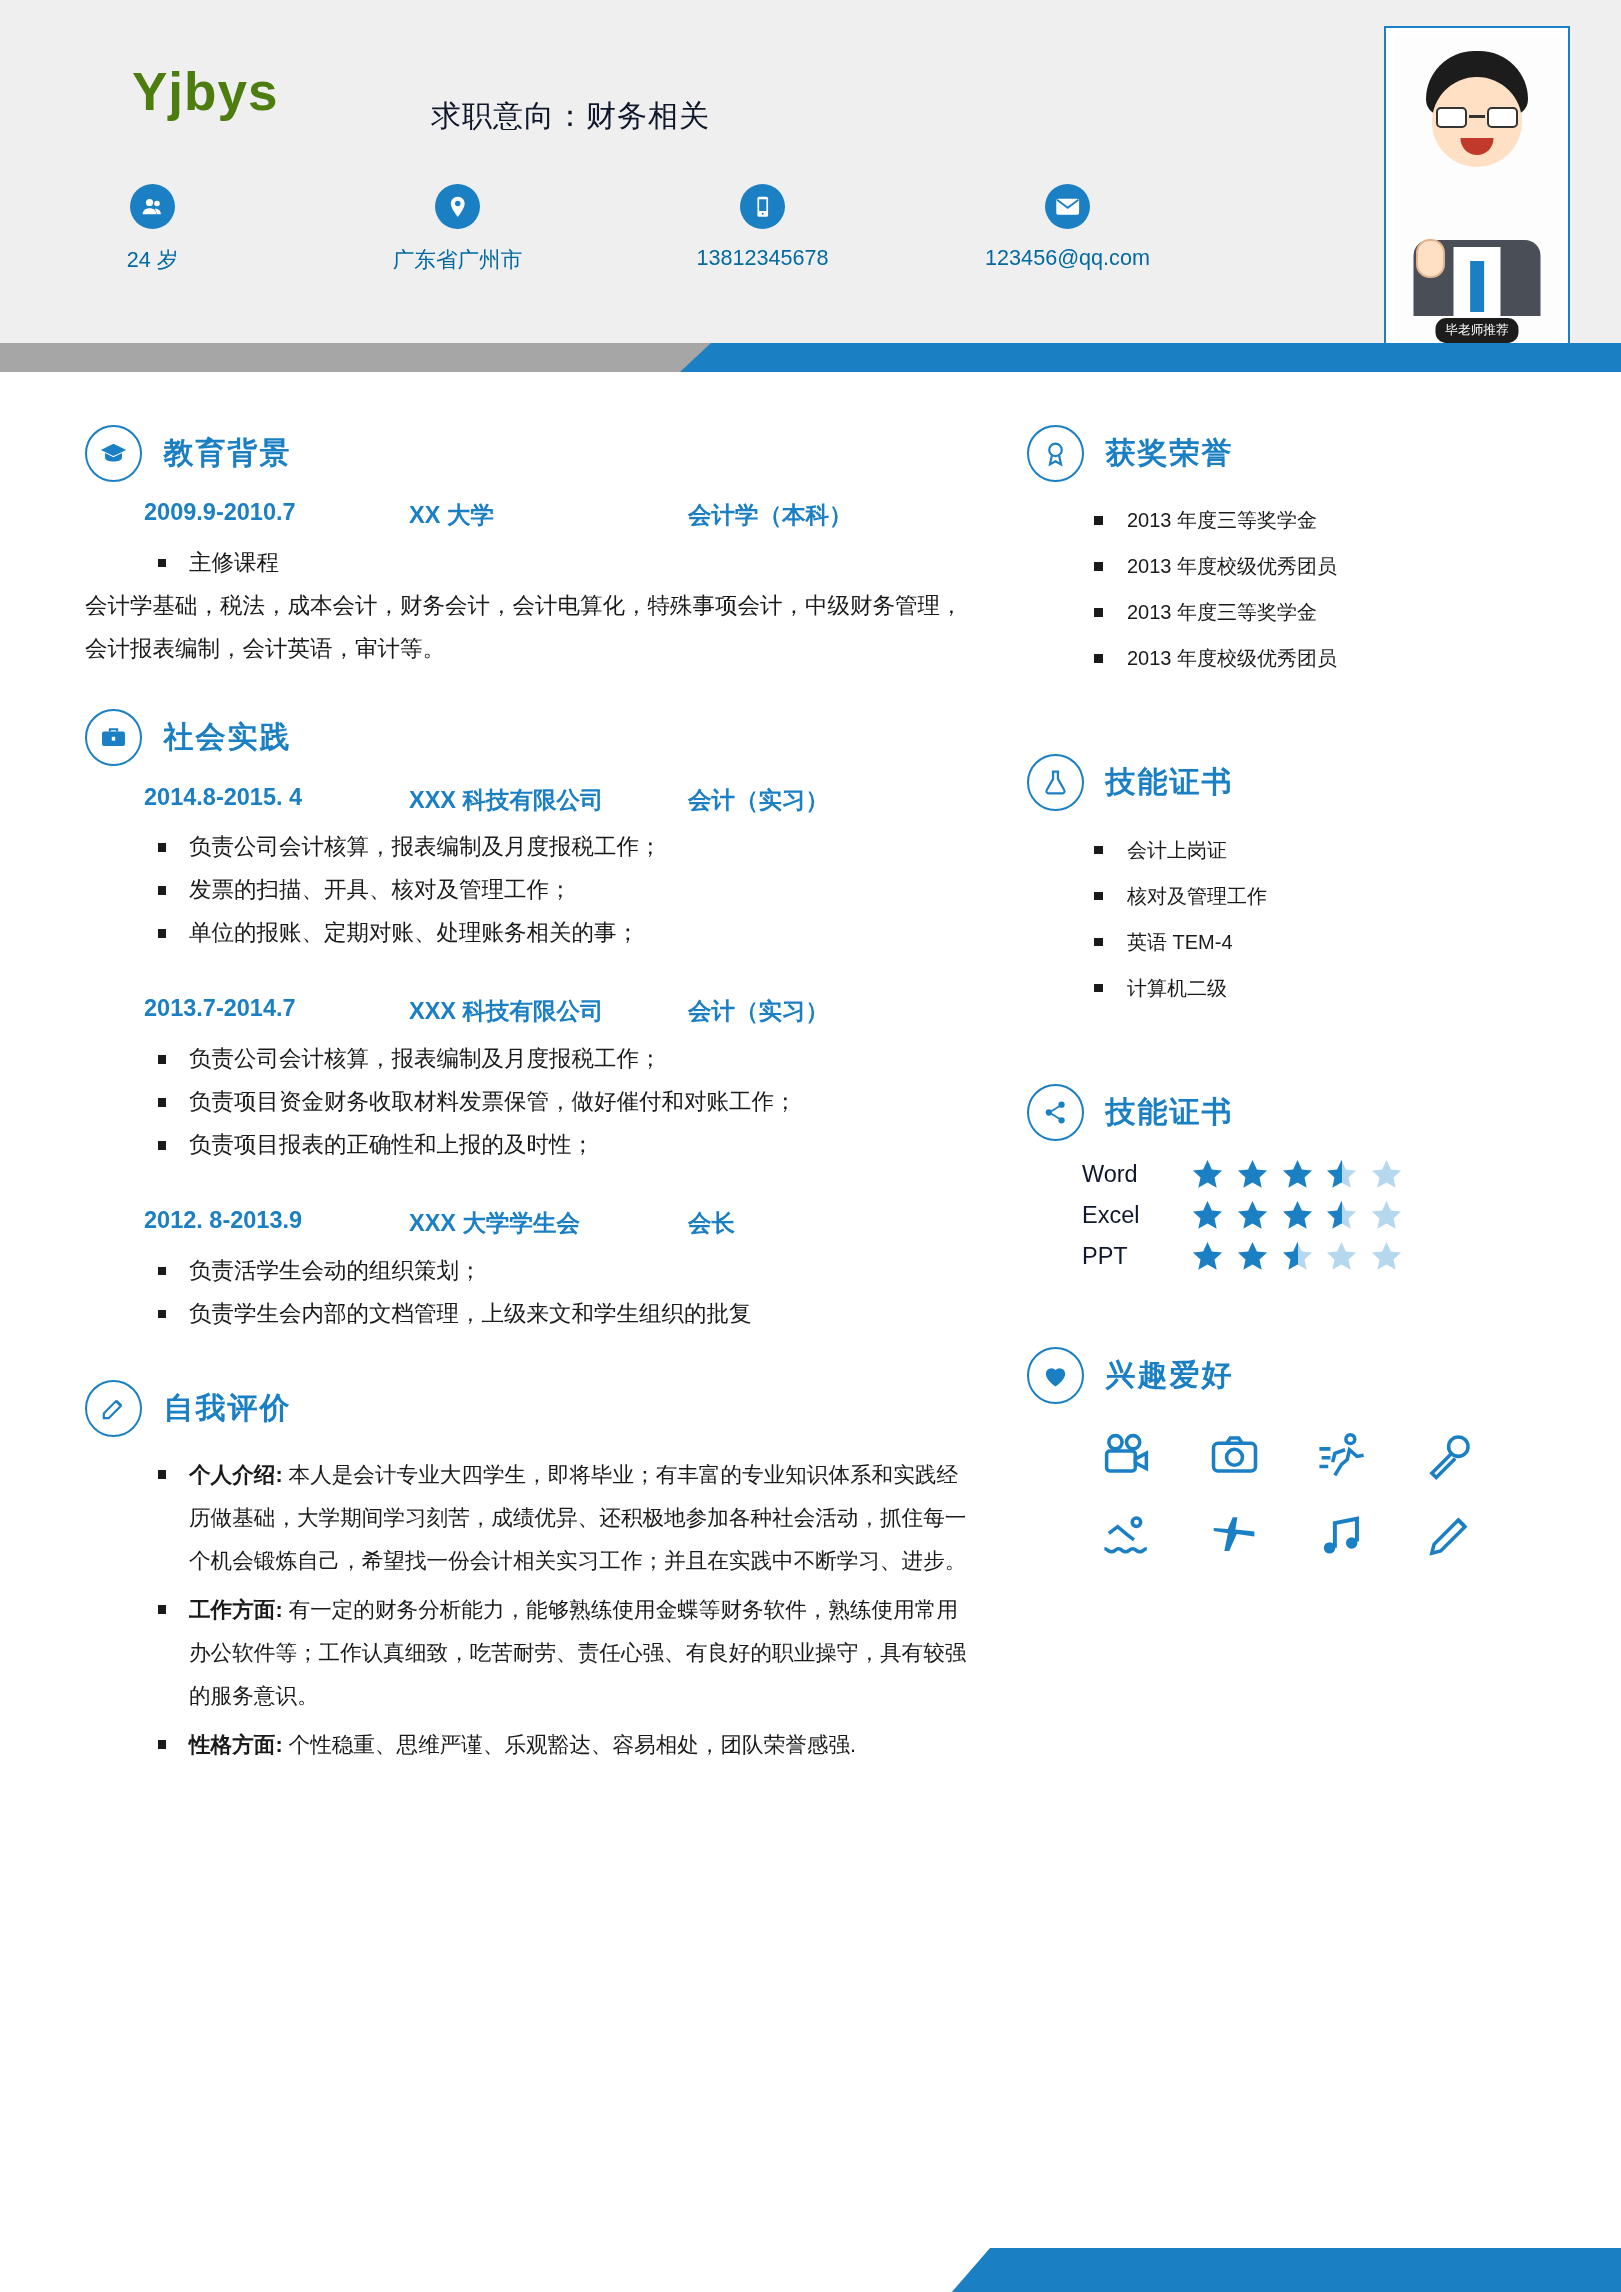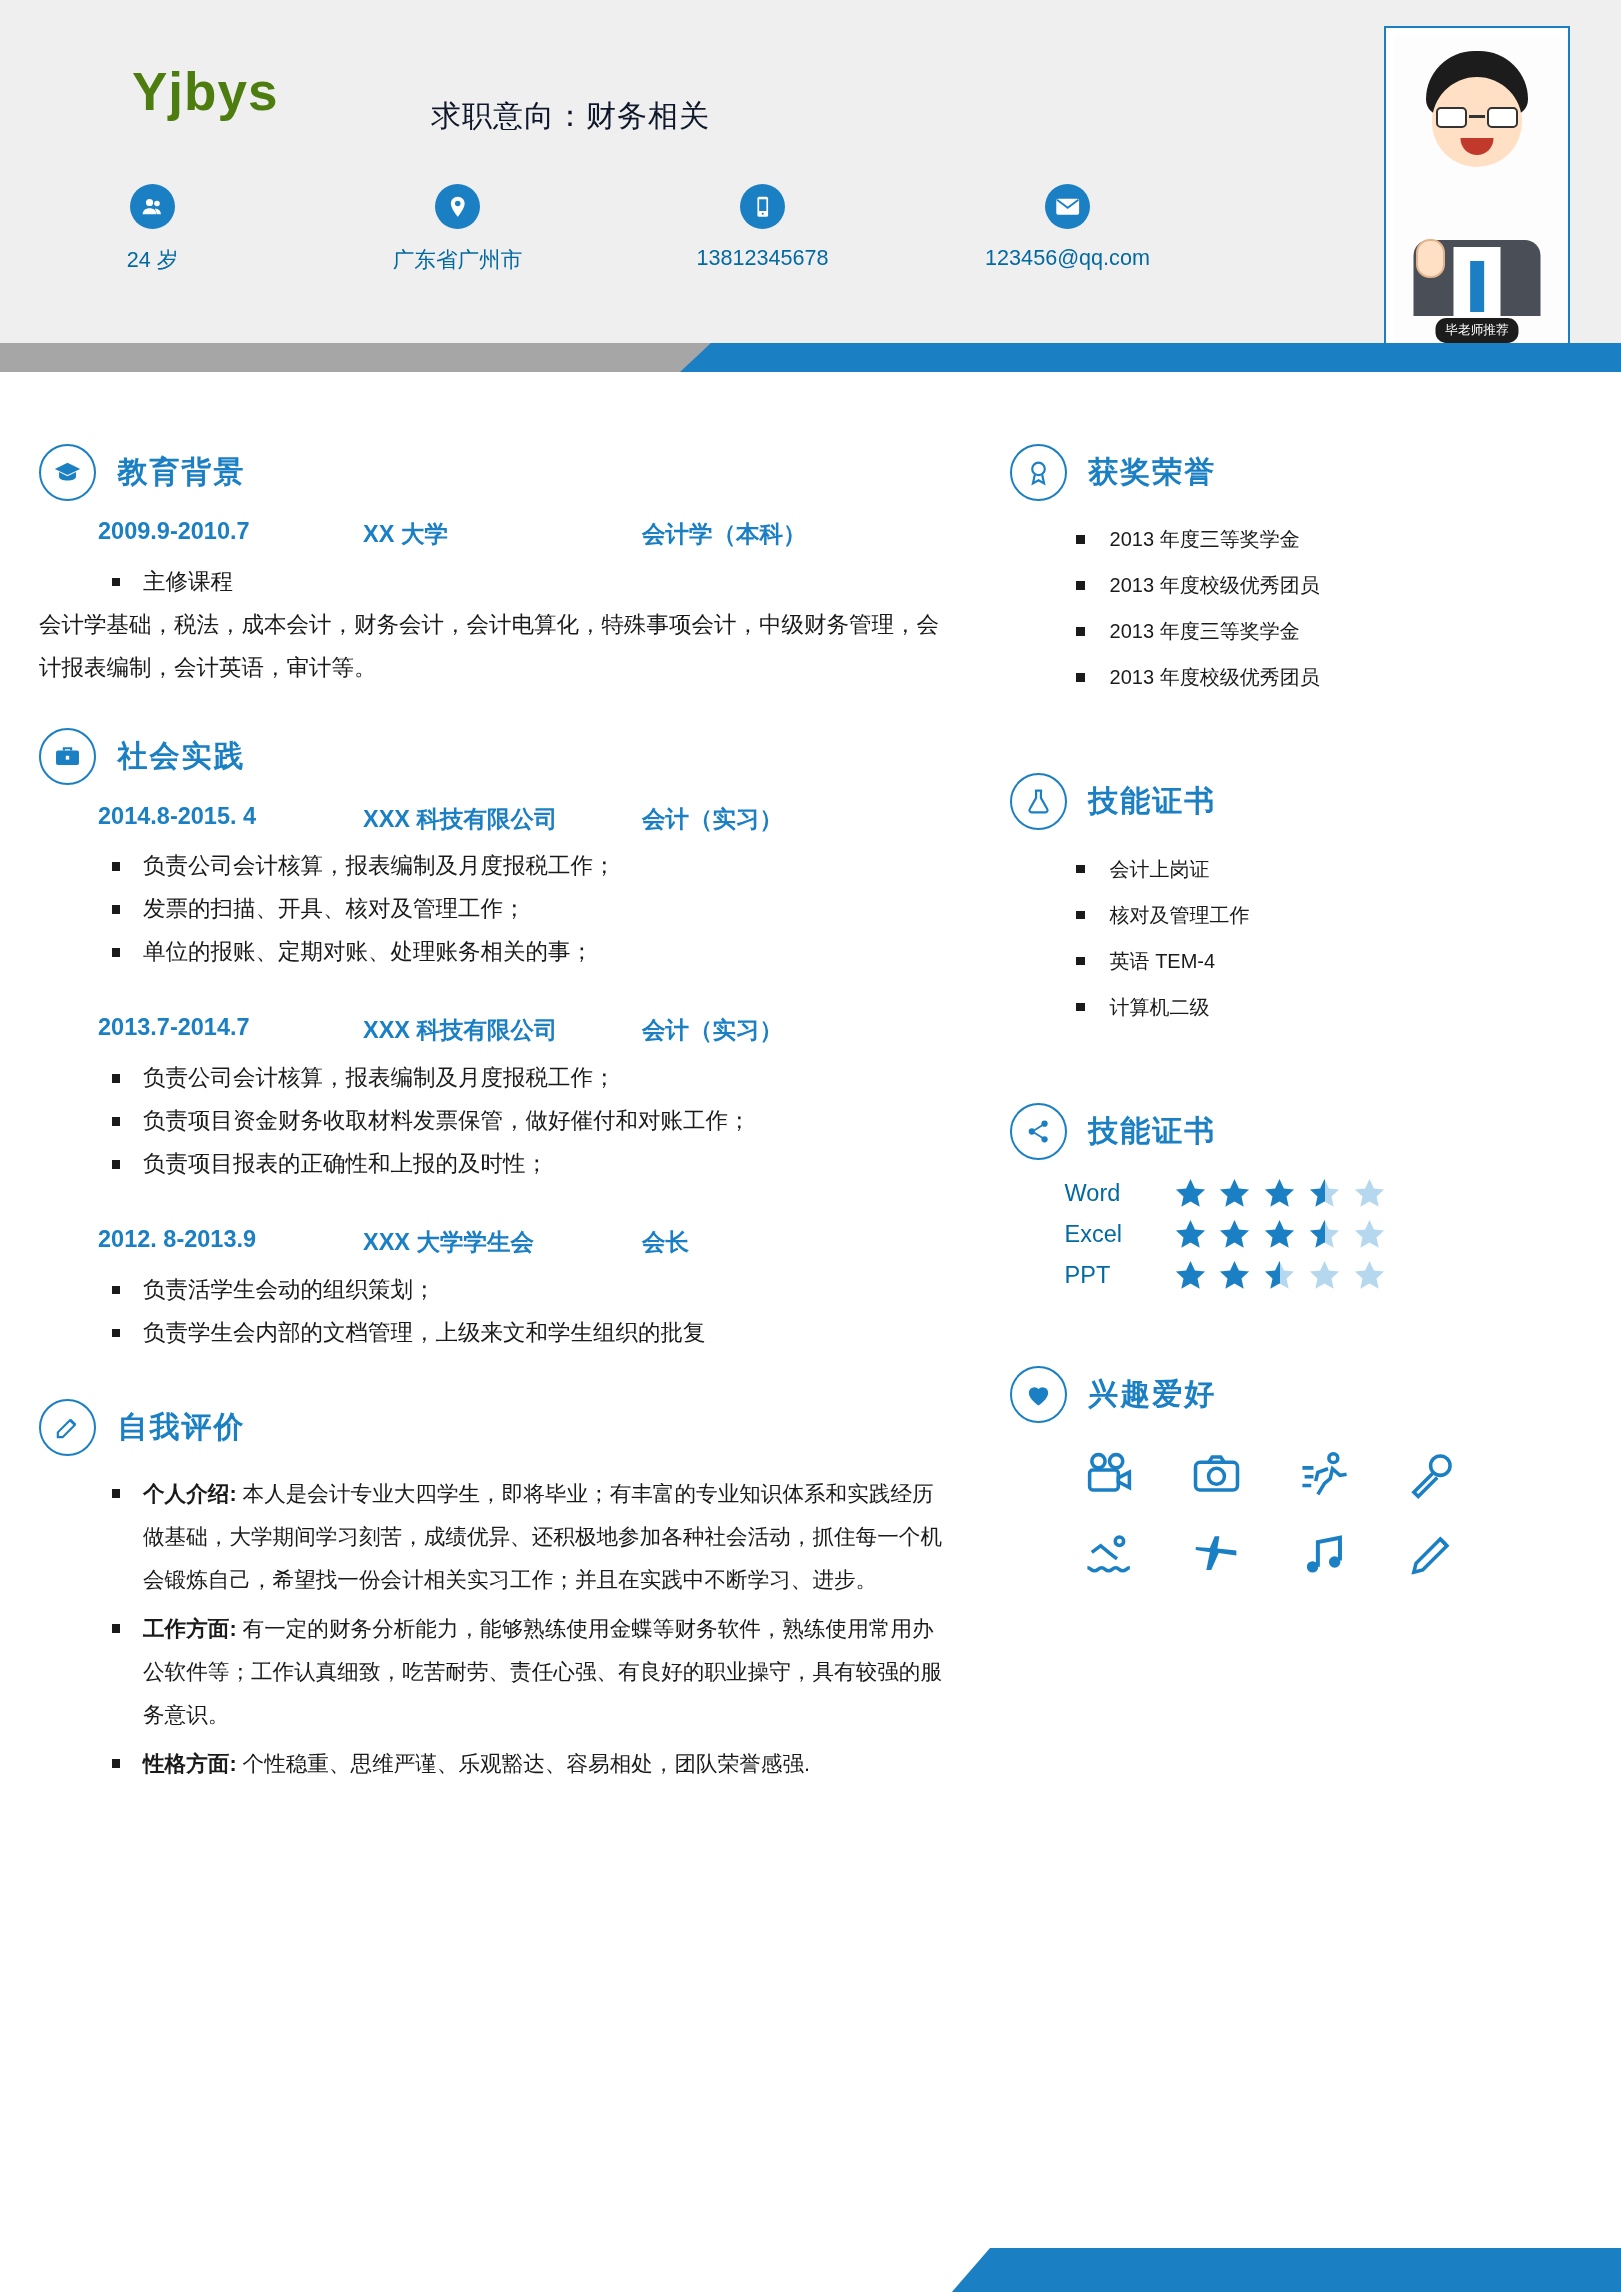--- a/index.html
+++ b/index.html
@@ -142,21 +142,22 @@
     right: 0; top: 0;
     width: 941px; height: 29px;
     background: #1b7fc4;
     clip-path: polygon(31px 0, 100% 0, 100% 100%, 0 100%);
   }
 
   
   .content {
     position: relative;
     display: flex;
-    padding: 58px 0 0 0;
+    padding: 39px 0 0 0;
+    margin-left: 46px;
   }
   .col-left {
     width: 990px;
     padding: 13.7px 39px 0 39px;
   }
   .col-right {
     width: 631px;
     padding: 13.7px 59px 0 19.6px;
   }
 
@@ -250,21 +251,21 @@
   }
 
   .skill-row {
     display: flex;
     align-items: center;
     margin: 5.9px 0 5.9px 55px;
   }
   .skill-name {
     width: 108px;
     font-size: 23.5px;
-    color: #0369a1;
+    color: #0f172a;
   }
   .stars { display: flex; gap: 9.8px; }
   .star { width: 35px; height: 35px; position: relative; }
   .star svg { display: block; }
 
   .hobby-grid {
     display: grid;
     grid-template-columns: repeat(4, 1fr);
     gap: 27.4px 17.6px;
     margin: 25.5px 0 0 55px;

